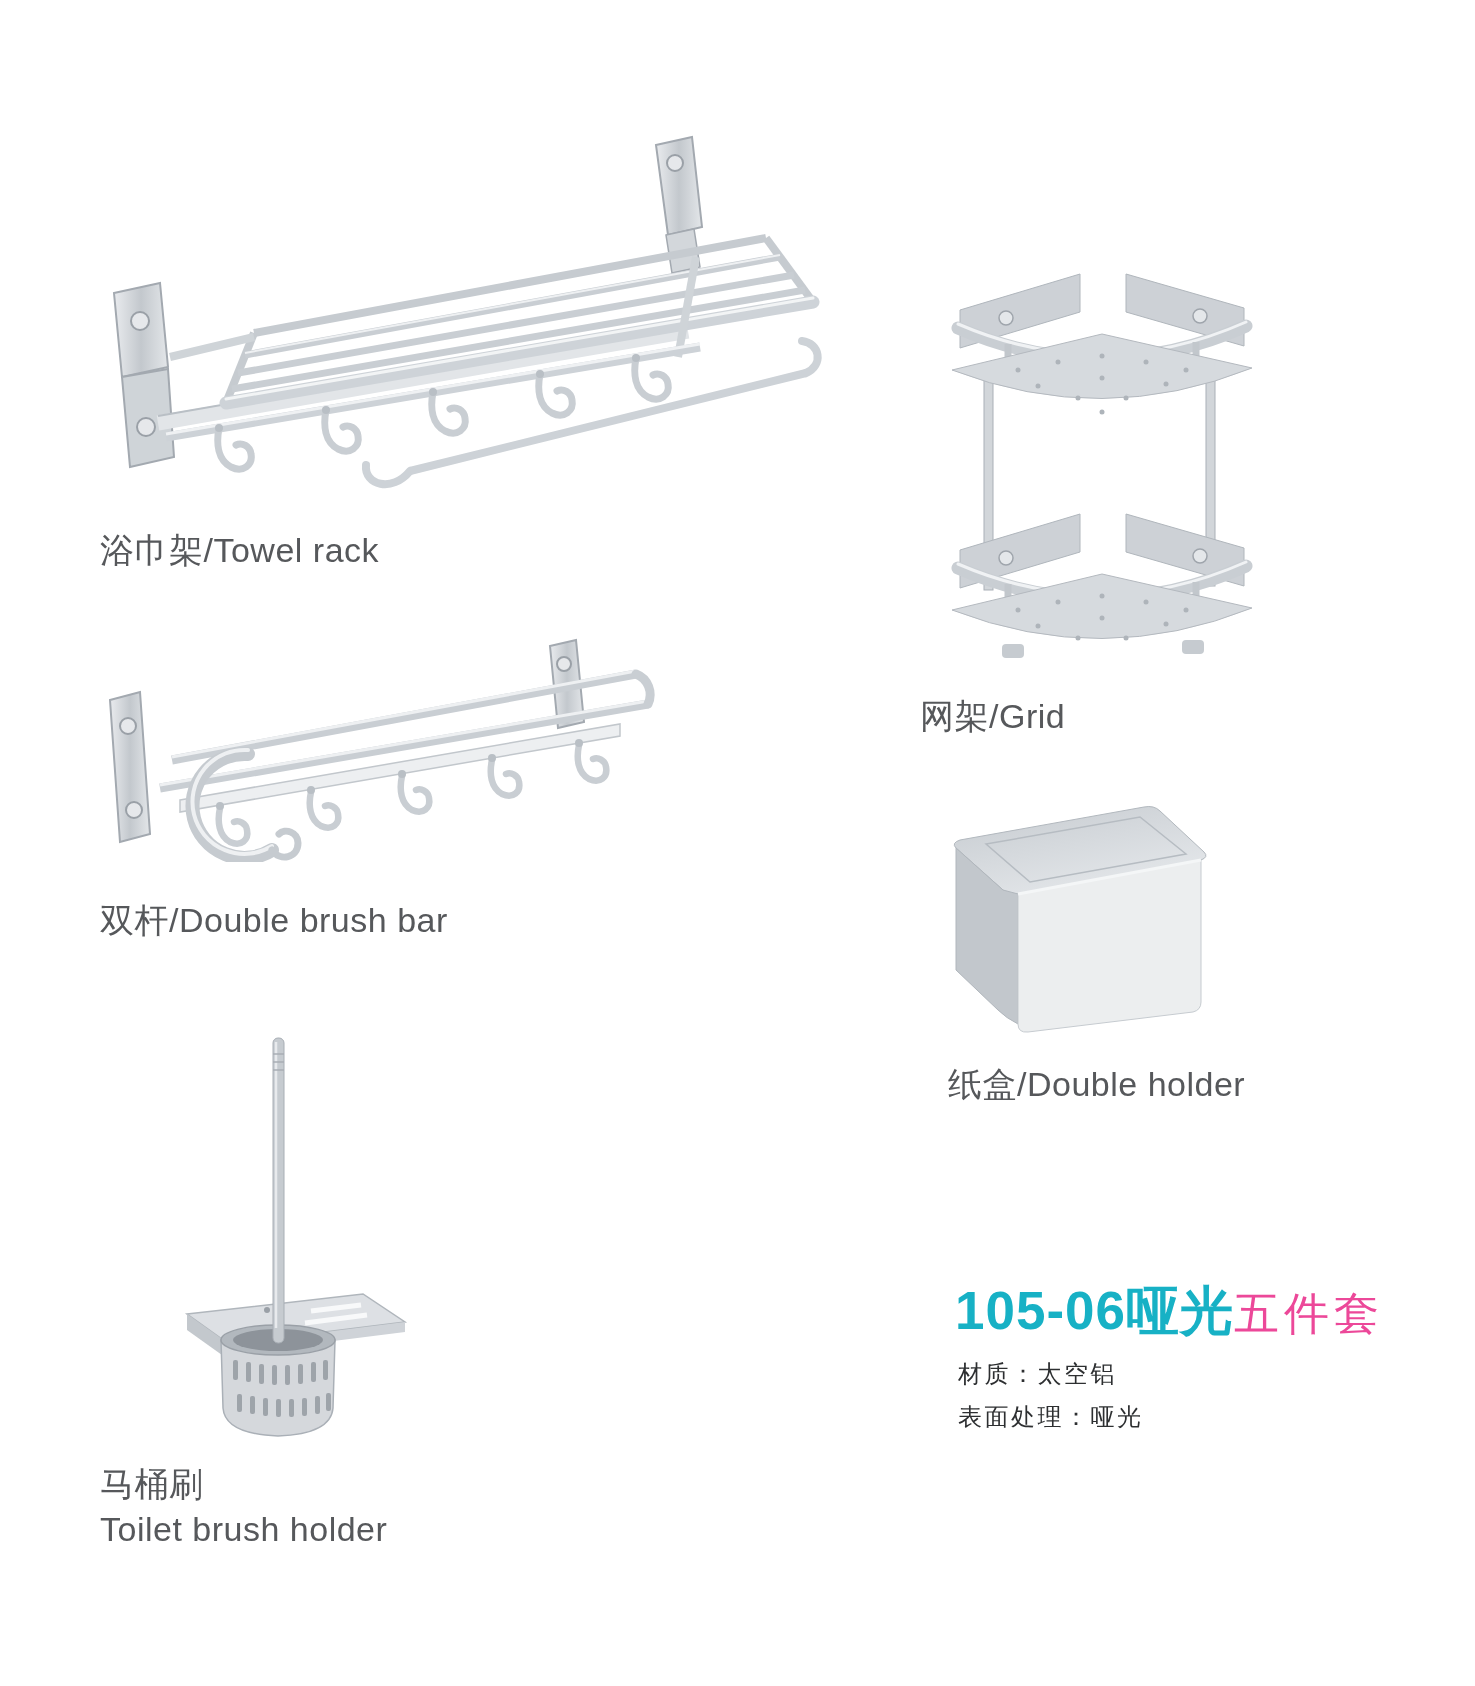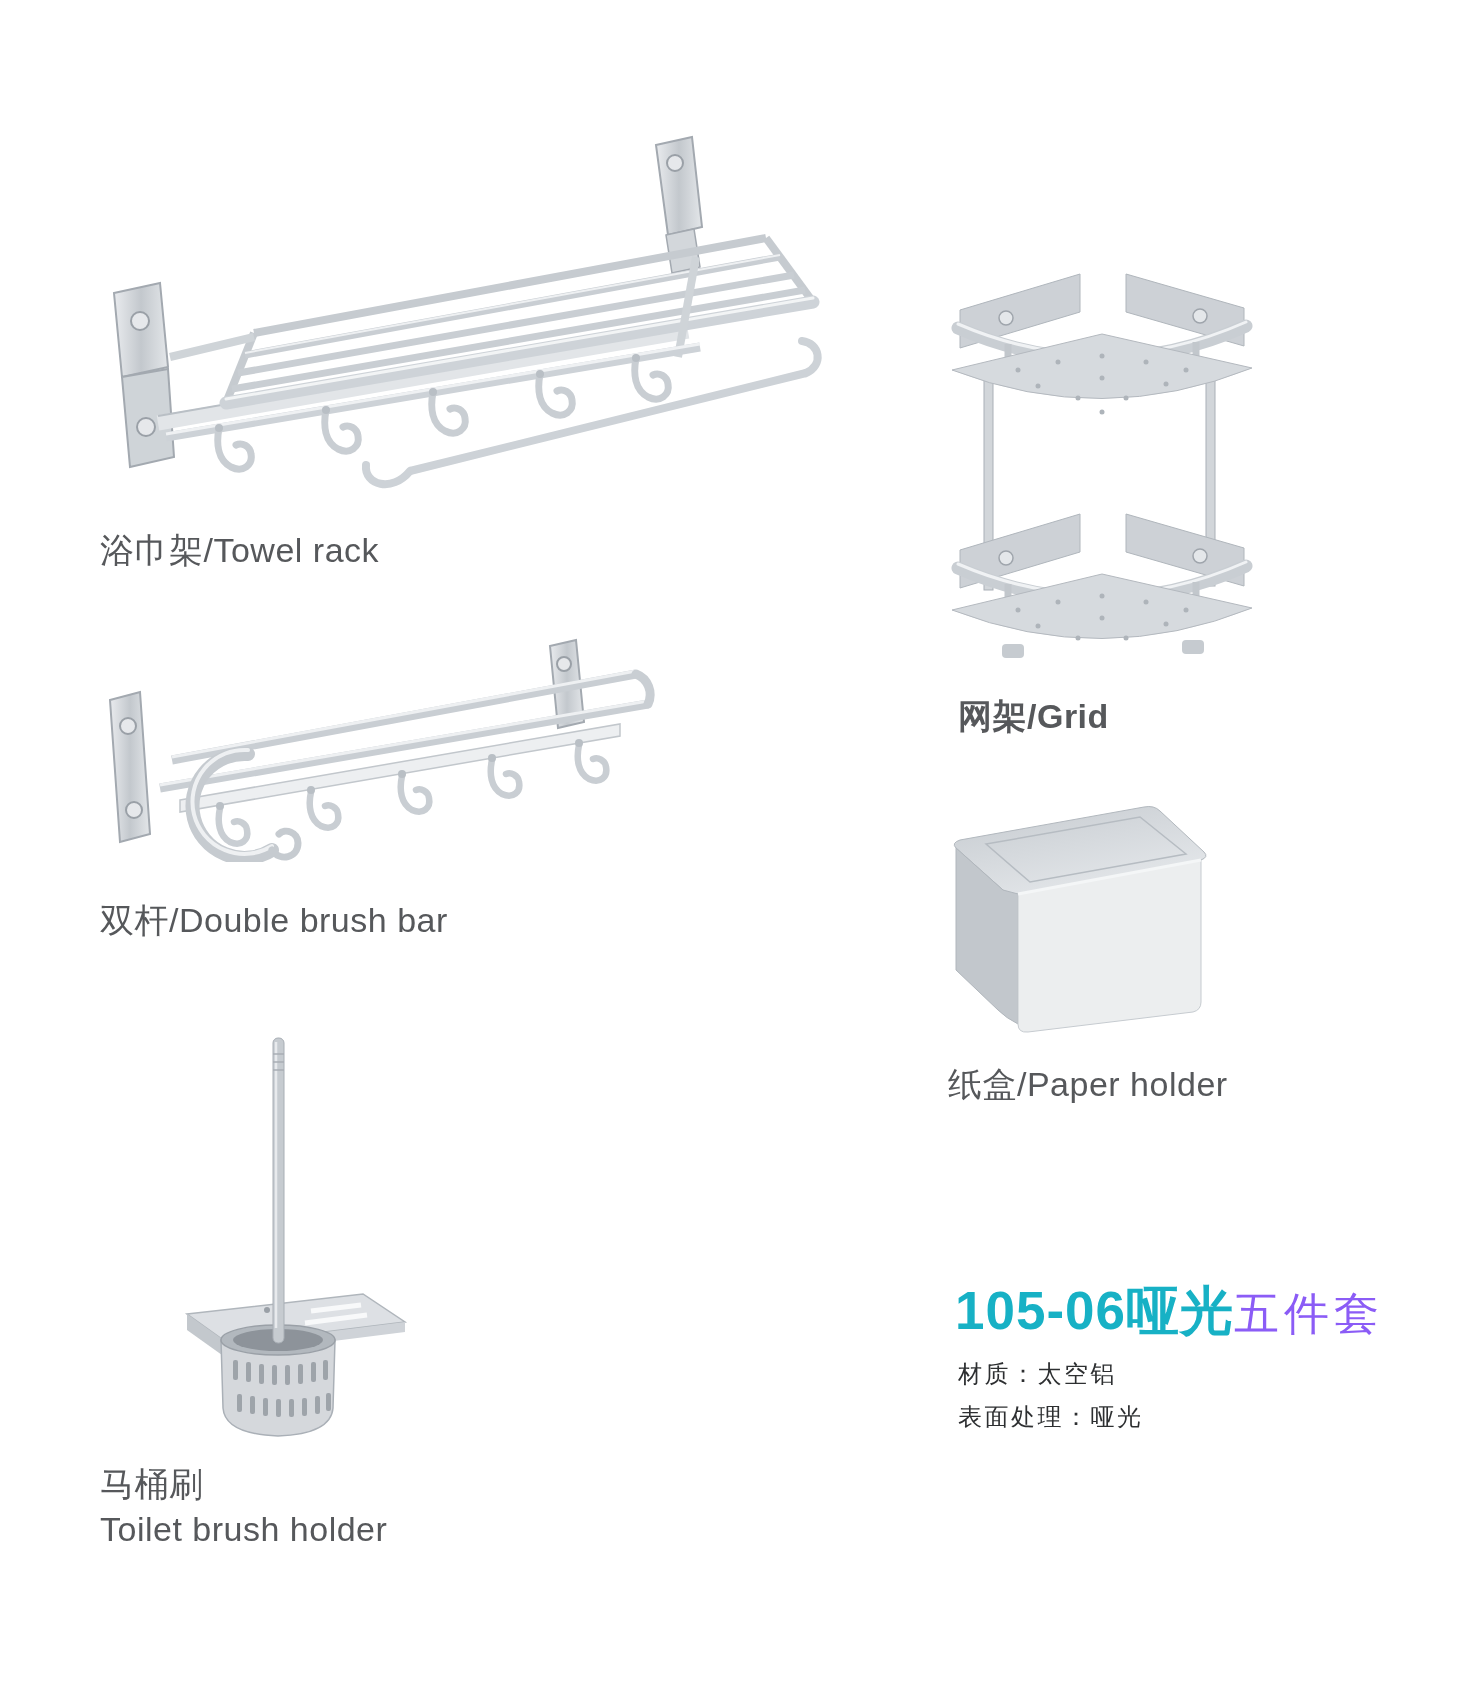--- a/index.html
+++ b/index.html
@@ -3,21 +3,21 @@
 <meta charset="utf-8">
 <style>
   html,body{margin:0;padding:0;background:#ffffff;}
   #page{position:relative;width:1475px;height:1686px;background:#ffffff;overflow:hidden;
         font-family:"Liberation Sans","DejaVu Sans",sans-serif;padding-left:26px;}
   .illus{position:absolute;}
   .label{position:absolute;color:#56585b;font-size:34px;letter-spacing:.5px;white-space:nowrap;}
   .label-2line div{line-height:1.32;}
   .title{position:absolute;white-space:nowrap;}
   .title .code{font-size:53px;font-weight:700;letter-spacing:1px;margin-top:32px;}
-  .title .suffix{font-size:45px;font-weight:500;color:#8b5cf6;letter-spacing:5px;margin-top:30px;}
+  .title .suffix{font-size:45px;font-weight:500;color:#ec4899;letter-spacing:5px;margin-top:30px;}
   .specs{position:absolute;font-size:24px;color:#2d2f31;line-height:43px;letter-spacing:2.5px;white-space:nowrap;}
 </style>
 </head>
 <body>
 
 <div id="page">
 
   <div class="illus" style="left:78px;top:105px;width:745px;height:400px;">
     <svg width="745" height="400" viewBox="0 0 745 400">
       <defs>
@@ -222,38 +222,38 @@
           <circle cx="234" cy="376" r="2.5"></circle>
             <circle cx="298" cy="382" r="2.5"></circle>
             <circle cx="210" cy="396" r="2.5"></circle>
           <circle cx="258" cy="396" r="2.5"></circle>
         </g>
         <rect x="134" y="402" width="22" height="14" rx="4" fill="#c6cbd0"></rect>
         <rect x="314" y="398" width="22" height="14" rx="4" fill="#c6cbd0"></rect>
       </g>
     </svg>
   </div>
-  <div class="label" style="left:958px;top:694px;font-weight:bold;">网架/Grid</div>
+  <div class="label" style="left:920px;top:694px;">网架/Grid</div>
 
   <div class="illus" style="left:888px;top:762px;width:340px;height:290px;">
     <svg width="340" height="290" viewBox="0 0 340 290">
       <defs>
         <linearGradient id="phg" x1="0" y1="0" x2=".6" y2="1">
           <stop offset="0" stop-color="#c6cbd0"></stop>
             <stop offset="1" stop-color="#e4e7ea"></stop>
         </linearGradient>
       </defs>
       <path d="M72,78 L256,45 Q266,43 272,49 L316,90 Q321,95 313,98 L130,132 Q121,134 115,128 L68,86 Q63,81 72,78 Z" fill="url(#phg)" stroke="#b2b8be" stroke-width="1"></path>
       <path d="M98,82 L252,55 L298,92 L142,120 Z" fill="none" stroke="#b6bcc2" stroke-width="1.5"></path>
       <path d="M68,86 L115,128 L130,132 L130,262 Q118,256 110,248 L68,208 Z" fill="#c2c7cc" stroke="#b0b6bc" stroke-width="1"></path>
       <path d="M130,132 L313,98 L313,240 Q313,248 305,250 L140,270 Q130,271 130,262 Z" fill="#eceeef" stroke="#c6cbd0" stroke-width="1"></path>
       <path d="M130,132 L313,98" stroke="#f4f6f7" stroke-width="3"></path>
     </svg>
   </div>
-  <div class="label" style="left:948px;top:1062px;">纸盒/Paper holder</div>
+  <div class="label" style="left:948px;top:1062px;">纸盒/Double holder</div>
 
   <div class="title" style="left:955px;top:1276px;">
     <span class="code" style="color: rgb(23, 177, 197);">105-06哑光</span><span class="suffix">五件套</span>
   </div>
   <div class="specs" style="left:958px;top:1352px;">
     <div>材质：太空铝</div>
     <div>表面处理：哑光</div>
   </div>
 
 </div>

